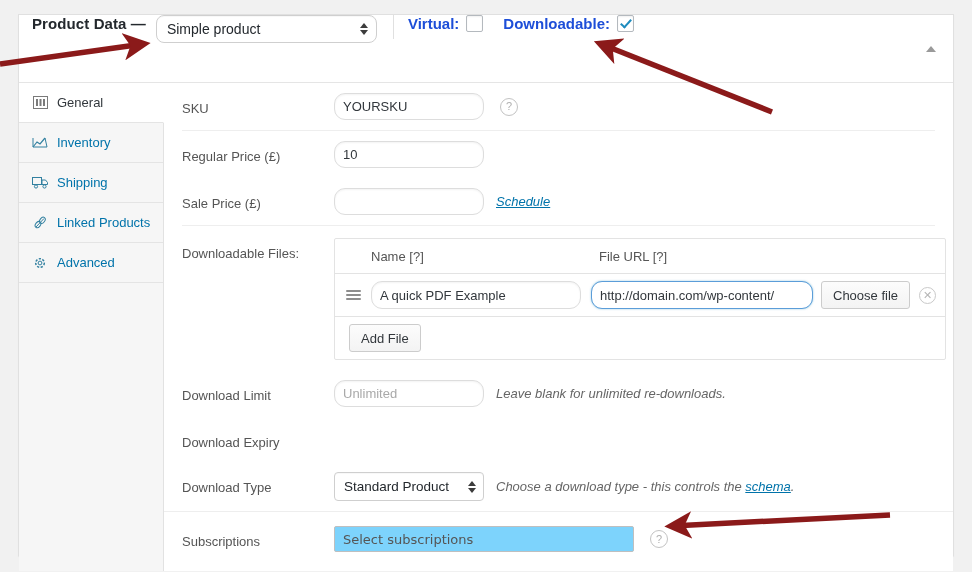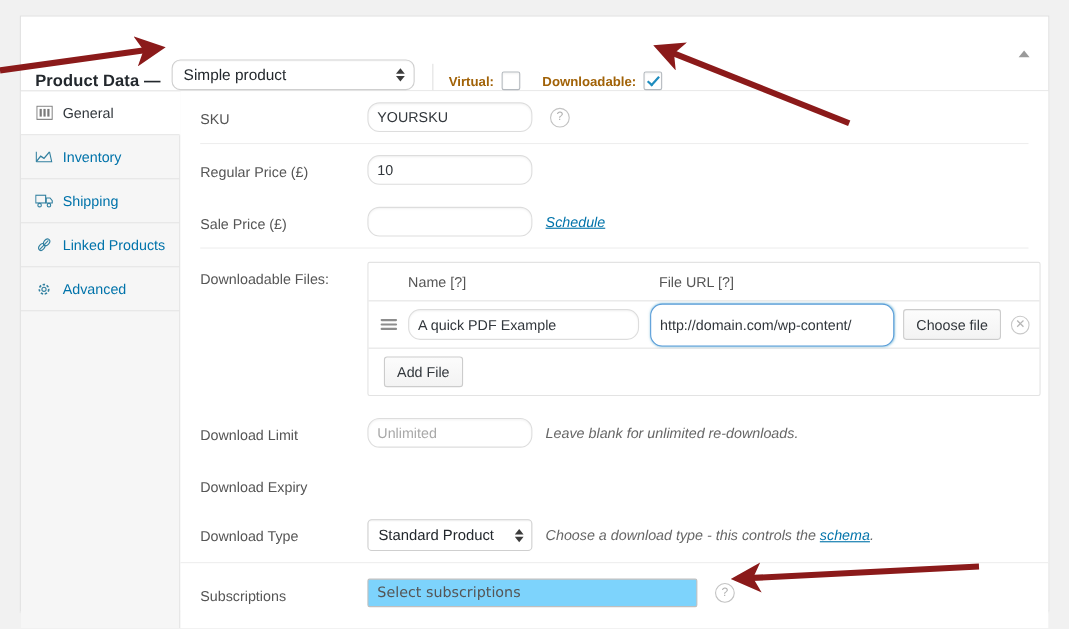--- a/index.html
+++ b/index.html
@@ -28,21 +28,21 @@
     border: 1px solid #e0e0e0;
     box-sizing: border-box;
     box-shadow: 0 1px 1px rgba(0,0,0,.04);
   }
 
   
   .panel-header {
     height: 68px;
     border-bottom: 1px solid #e5e5e5;
     display: flex;
-    align-items: flex-end;
+    align-items: flex-start;
     padding: 0 12px 0 13px;
     box-sizing: border-box;
     position: relative;
   }
   .panel-title {
     font-size: 15px;
     font-weight: bold;
     color: #23282d;
     letter-spacing: .1px;
     white-space: nowrap;
@@ -82,23 +82,23 @@
   .stepper i.down { border-top: 5px solid #3c3c3c; }
 
   .hdr-divider {
     width: 1px;
     height: 24px;
     background: #e0e0e0;
     margin: 0 14px 0 16px;
   }
   .cb-group { display: flex; align-items: center; }
   .cb-label {
-    font-size: 12px;
+    font-size: 15px;
     font-weight: bold;
-    color: #a16207;
+    color: #1d4ed8;
     margin-right: 7px;
     white-space: nowrap;
   }
   .checkbox {
     width: 17px; height: 17px;
     border: 1px solid #b4b9be;
     background: #fff;
     border-radius: 2px;
     box-sizing: border-box;
     position: relative;
@@ -286,21 +286,21 @@
     margin: 2px 0;
     border-radius: 1px;
   }
   .name-inp {
     width: 210px;
     height: 28px;
     flex: none;
   }
   .url-inp {
     width: 222px;
-    height: 39px;
+    height: 28px;
     flex: none;
     margin-left: 10px;
     border: 1px solid #5b9dd9;
     box-shadow: 0 0 2px rgba(30,140,190,.5);
     overflow: hidden;
     white-space: nowrap;
     text-align: right;
   }
   .choose-btn {
     margin-left: 8px;

